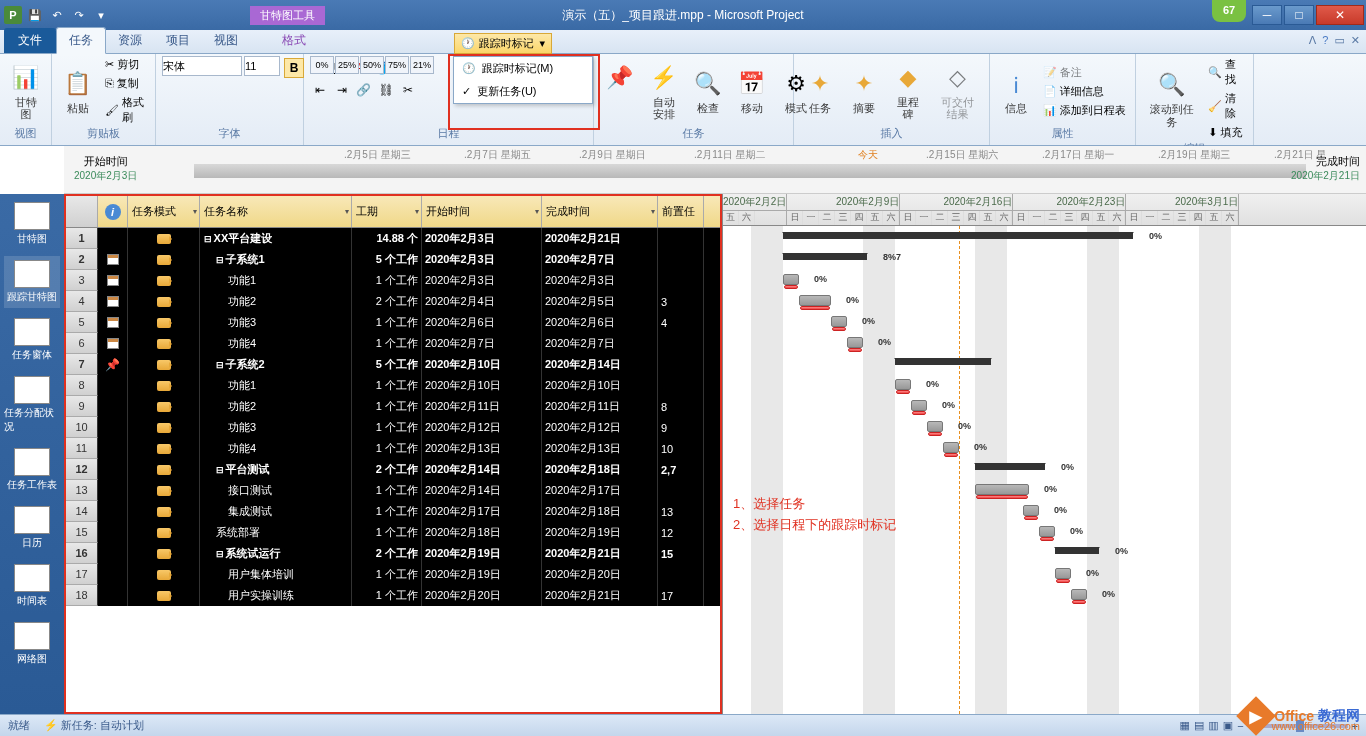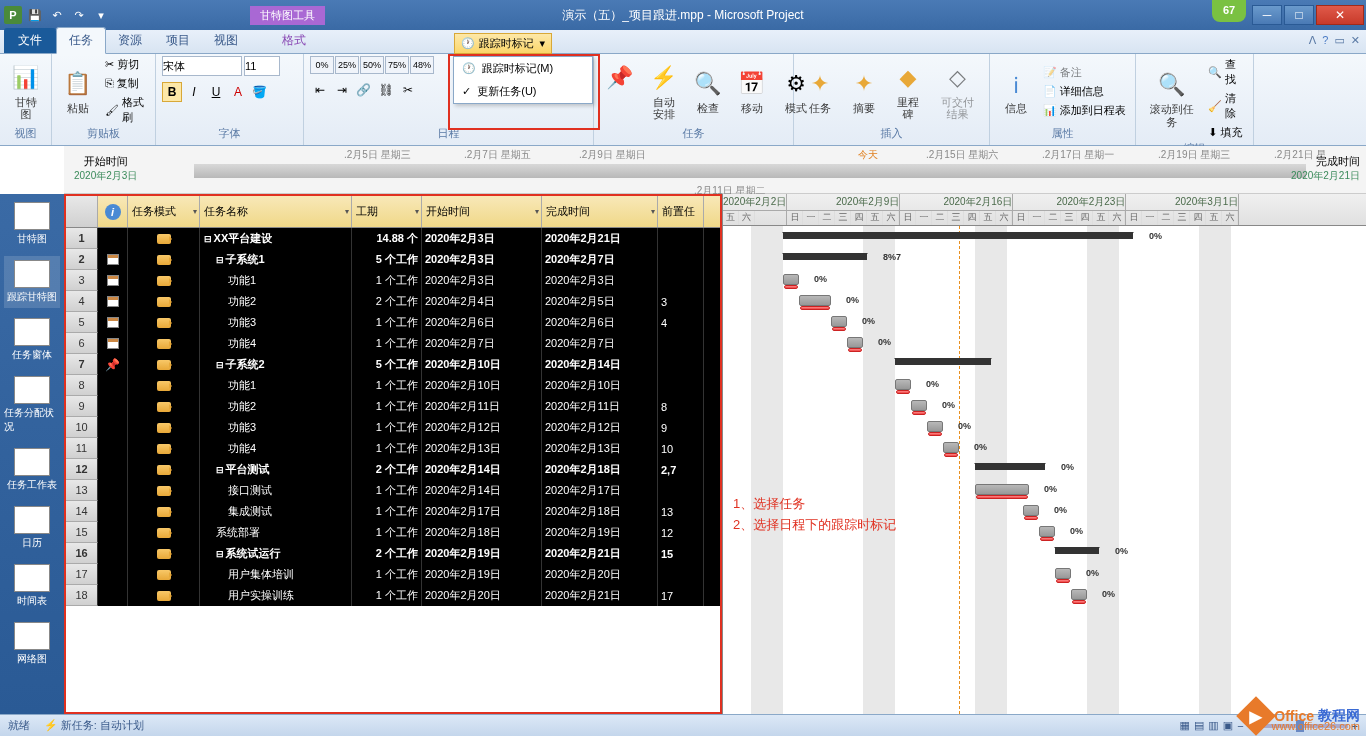--- a/index.html
+++ b/index.html
@@ -199,21 +199,21 @@
           </div>
         <div class="smallbtn">
             <span>🖌</span>
             <span>格式刷</span>
           </div>
       </div>
     </div>
     <div class="glabel">剪贴板</div>
   </div>
   <div class="rgroup" style="width:148px">
-    <div class="gbody" style="flex-direction:column;align-items:flex-start;gap:4px">
+    <div class="gbody" style="flex-direction:row;align-items:flex-start;gap:4px">
       <div class="font-sel">
         <input class="fontname" value="宋体" style="">
         <input class="fontsize" value="11" style="">
       </div>
       <div class="fmt-row">
         <div class="fmt-btn" style="border:1px solid #d8a838;background:#fde8a8">
             <b>B</b>
           </div>
         <div class="fmt-btn">
             <i>I</i>
@@ -227,21 +227,21 @@
     </div>
     <div class="glabel">字体</div>
   </div>
   <div class="rgroup" style="width:290px">
     <div class="gbody" style="flex-direction:column;align-items:flex-start;gap:4px">
       <div class="pct-row">
         <div class="pct">0%</div>
         <div class="pct">25%</div>
         <div class="pct">50%</div>
         <div class="pct">75%</div>
-        <div class="pct">48%</div>
+        <div class="pct">21%</div>
       </div>
       <div class="fmt-row">
         <div class="fmt-btn">⇤</div>
         <div class="fmt-btn">⇥</div>
         <div class="fmt-btn">🔗</div>
         <div class="fmt-btn">⛓</div>
         <div class="fmt-btn">✂</div>
       </div>
     </div>
     <div class="glabel">日程</div>
@@ -359,21 +359,21 @@
 
 <div class="timeline">
   <div class="startlbl">
       <div>开始时间</div>
       <div class="sub">2020年2月3日</div>
     </div>
   <div class="dates" id="tl-dates">
       <span style="left: 280px; text-align: center;">.2月5日 星期三</span>
       <span style="left: 400px;">.2月7日 星期五</span>
       <span style="left: 515px;">.2月9日 星期日</span>
-      <span style="left: 630px; margin-top: 36px;">.2月11日 星期二</span>
+      <span style="left: 630px;">.2月11日 星期二</span>
       <span style="left: 862px;">.2月15日 星期六</span>
       <span style="left: 978px;">.2月17日 星期一</span>
       <span style="left: 1094px;">.2月19日 星期三</span>
       <span style="left: 1210px;">.2月21日 星</span>
     </div>
   <div class="today" style="left:794px">今天</div>
   <div class="bar"></div>
   <div class="endlbl">
       <div>完成时间</div>
       <div class="sub">2020年2月21日</div>

